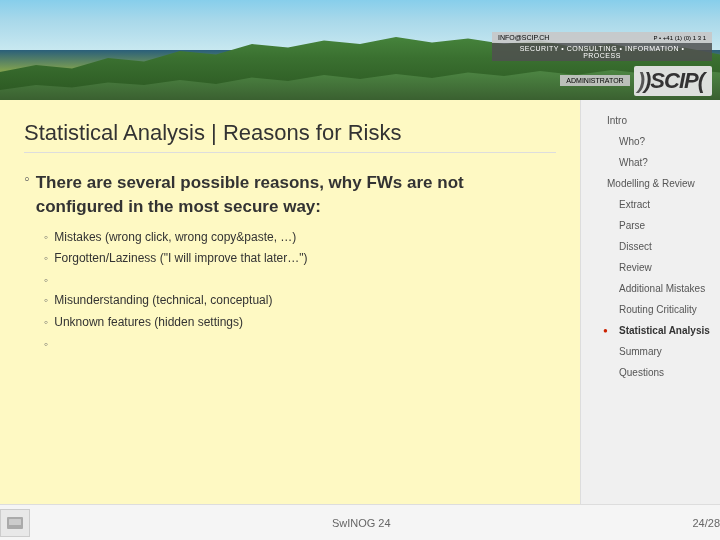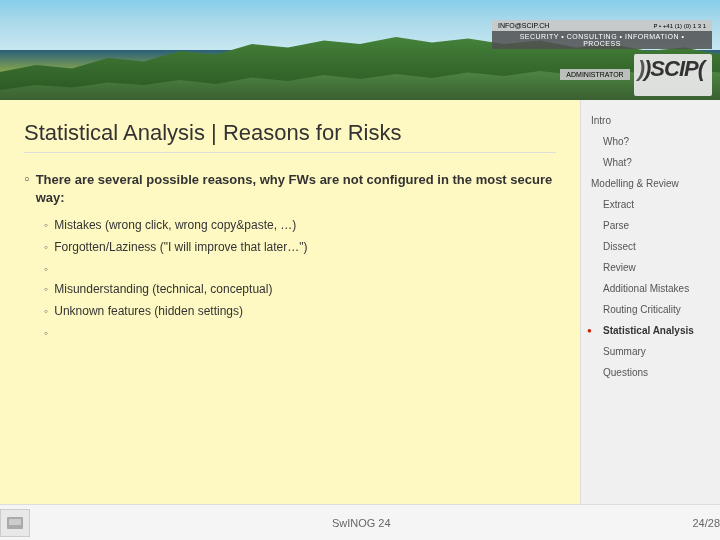--- a/index.html
+++ b/index.html
@@ -77,21 +77,21 @@
       display: flex;
       justify-content: space-between;
       align-items: center;
     }
 
     .scip-logo {
       font-size: 22px;
       font-weight: bold;
       color: #333;
       background: rgba(230,230,230,0.95);
-      padding: 2px 8px 14px 4px;
+      padding: 2px 8px 2px 4px;
       border-radius: 2px;
       font-style: italic;
       letter-spacing: -1px;
       margin-top: 2px;
     }
 
     .scip-logo .paren-left {
       color: #555;
     }
 
@@ -127,21 +127,21 @@
     }
 
     .main-bullet-dot {
       color: #666;
       font-size: 16px;
       margin-top: -1px;
       flex-shrink: 0;
     }
 
     .main-bullet-text {
-      font-size: 13px;
+      font-size: 17px;
       font-weight: bold;
       line-height: 1.4;
     }
 
     .sub-bullets {
       margin-left: 20px;
       margin-top: 6px;
     }
 
     .sub-bullet {
@@ -207,20 +207,21 @@
       border-left: 1px solid #ddd;
       padding: 10px 0;
       font-size: 10px;
     }
 
     .sidebar-item {
       padding: 3px 10px;
       color: #555;
       cursor: pointer;
       line-height: 1.5;
+      margin-left: 16px;
     }
 
     .sidebar-item.indent {
       padding-left: 22px;
     }
 
     .sidebar-item.active {
       color: #333;
       font-weight: bold;
       position: relative;

